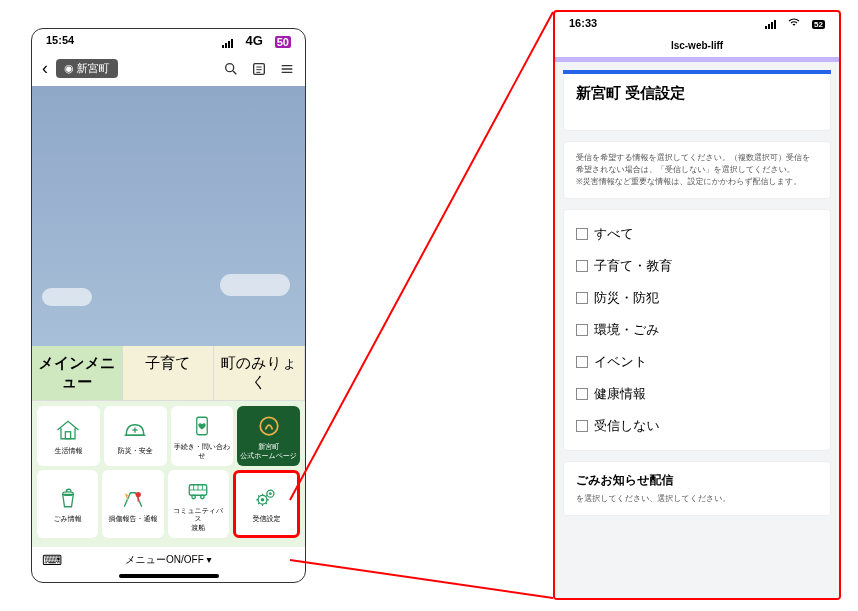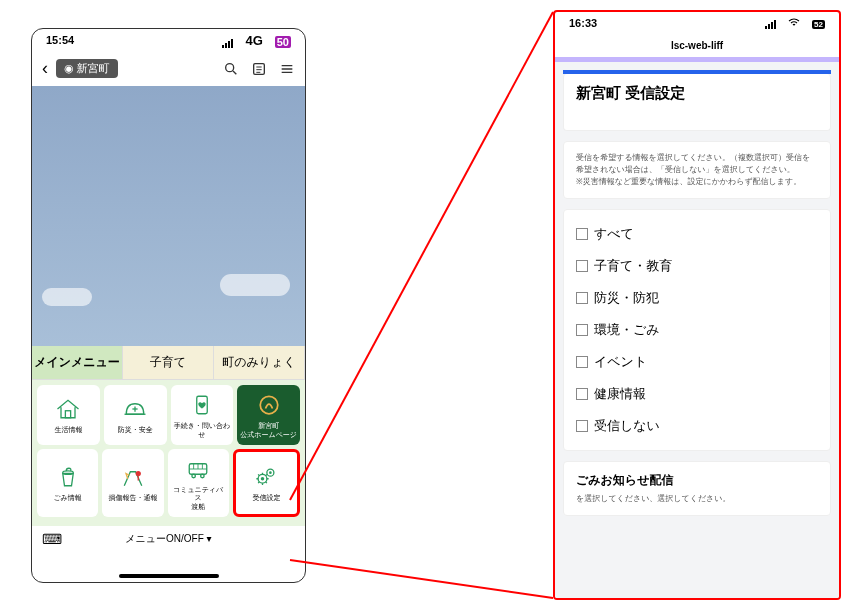--- a/index.html
+++ b/index.html
@@ -19,21 +19,21 @@
     .back-chevron { font-size: 18px; }
     .loc-badge { display: flex; align-items: center; gap: 3px; background: #555; color: #fff; padding: 2px 8px; border-radius: 4px; font-size: 11px; }
     .header-icons { margin-left: auto; display: flex; gap: 12px; font-size: 16px; }
     
     .sky { height: 260px; background: linear-gradient(#8fa8c8, #a8bfd8); position: relative; }
     .cloud { position: absolute; background: rgba(255,255,255,0.6); border-radius: 20px; }
     .cloud1 { width: 50px; height: 18px; bottom: 40px; left: 10px; }
     .cloud2 { width: 70px; height: 22px; bottom: 50px; right: 15px; }
     
     .tabs { display: flex; background: #f5f0d8; border-bottom: 1px solid #ddd; }
-    .tab { flex: 1; text-align: center; padding: 8px 0; font-size: 12px; border-right: 1px solid #ddd; }
+    .tab { flex: 1; text-align: center; padding: 8px 0; font-size: 15px; border-right: 1px solid #ddd; }
     .tab.active { background: #d0e8c0; font-weight: 600; }
     
     .grid-area { background: #e8f5e0; padding: 5px; }
     .grid-row { display: flex; gap: 4px; margin-bottom: 4px; }
     .grid-item { flex: 1; background: #fff; border-radius: 6px; display: flex; flex-direction: column; align-items: center; justify-content: center; padding: 6px 2px; min-height: 60px; }
     .grid-icon { width: 28px; height: 28px; margin-bottom: 3px; display: flex; align-items: center; justify-content: center; }
     .grid-label { font-size: 7px; text-align: center; line-height: 1.2; }
     .grid-item.dark { background: #1a5c2e; color: #fff; }
     .highlighted { border: 3px solid red; }
     

